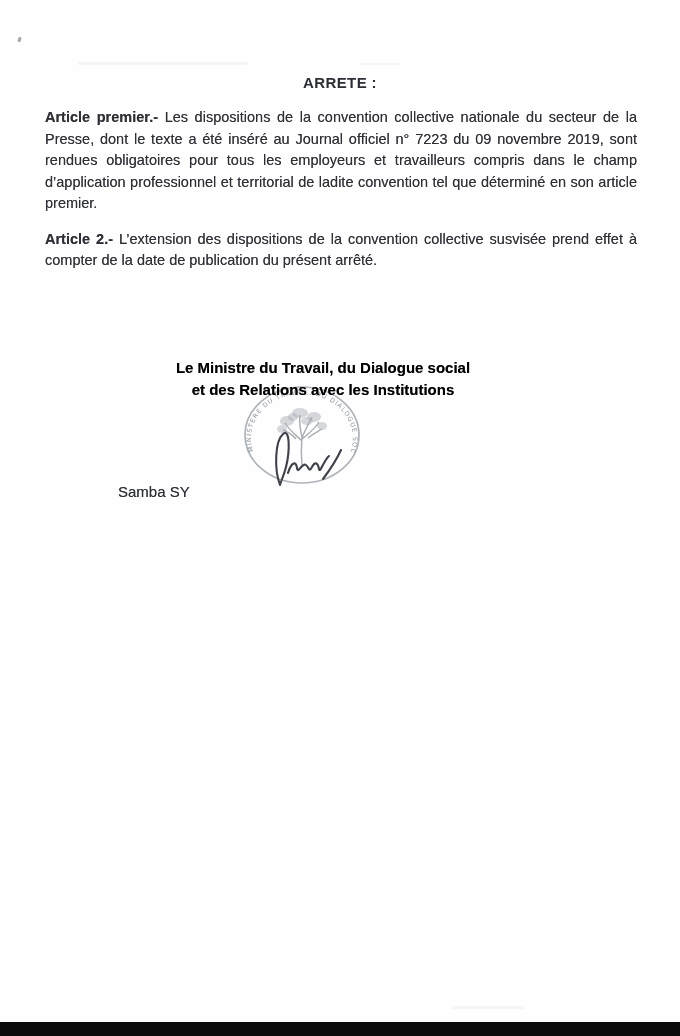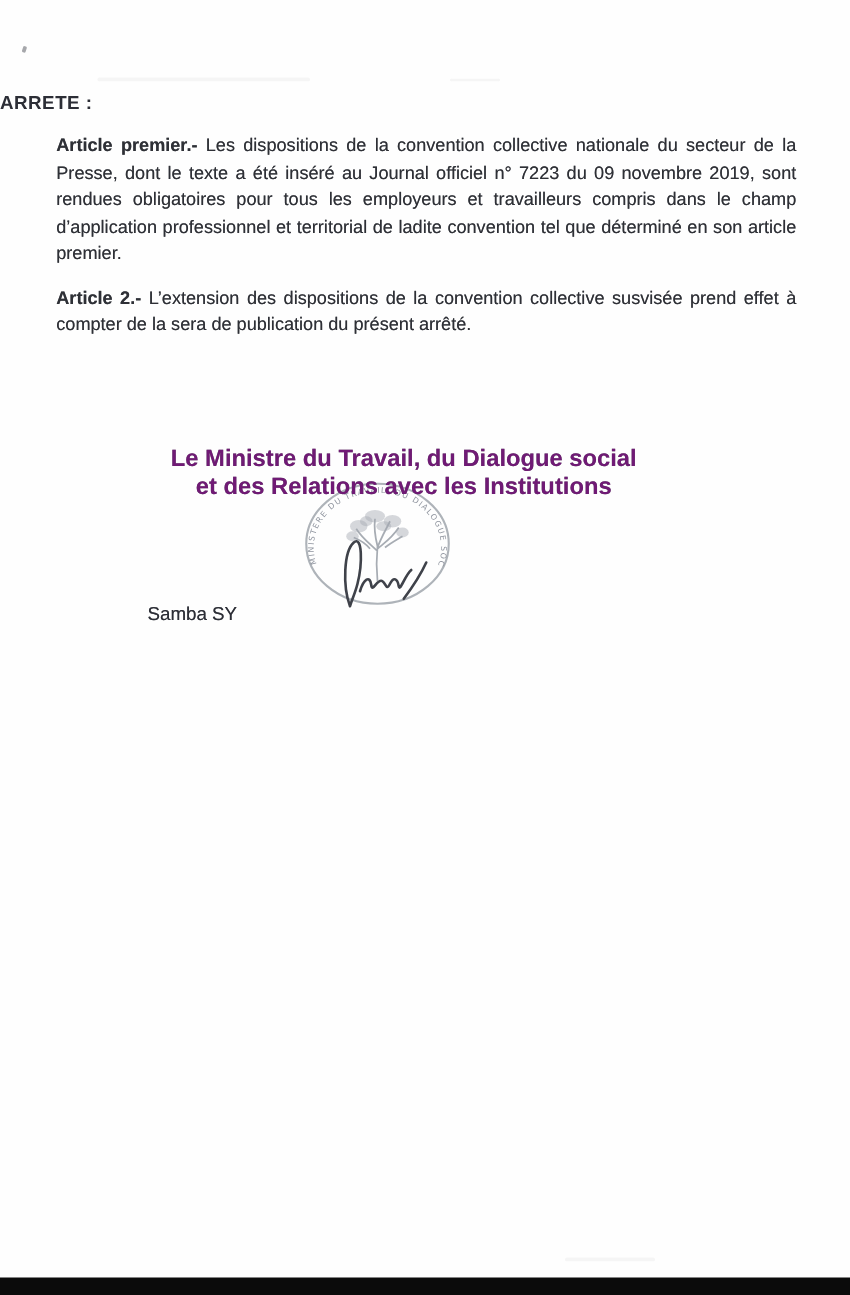--- a/index.html
+++ b/index.html
@@ -20,20 +20,21 @@
     border-radius: 1px;
     transform: rotate(18deg);
   }
   .smudge { position: absolute; background: rgba(70,72,80,0.05); border-radius: 2px; }
   .smudge.s1 { left: 78px;  top: 62px;   width: 170px; height: 3px; }
   .smudge.s2 { left: 360px; top: 63px;   width: 40px;  height: 2px; }
   .smudge.s3 { left: 452px; top: 1006px; width: 72px;  height: 3px; }
   .doc-title {
     margin: 0;
     padding-top: 74px;
+    text-align: center;
     font-size: 15px;
     font-weight: 700;
     letter-spacing: 0.4px;
     color: #2c2e36;
   }
   .content {
     margin: 16px 43px 0 45px;
     font-size: 14.5px;
     line-height: 21.5px;
   }
@@ -47,24 +48,24 @@
   .content p.a3 { margin-top: 12px; }
   .art-label { font-weight: 700; }
   .sig-block {
     position: absolute;
     left: 118px;
     top: 357px;
     width: 410px;
     text-align: center;
   }
   .sig-line {
-    font-size: 19px;
+    font-size: 15px;
     font-weight: 700;
     line-height: 22px;
-    color: #701a75;
+    color: #000000;
     position: relative;
     z-index: 2;
     text-shadow: 0 0 0.4px rgba(44,46,54,0.65);
   }
   .stamp {
     position: absolute;
     left: 112px;
     top: 24px;
     width: 146px;
     height: 112px;
@@ -101,21 +102,21 @@
 
   <div class="artifact-dot"></div>
   <div class="smudge s1"></div>
   <div class="smudge s2"></div>
   <div class="smudge s3"></div>
 
   <h1 class="doc-title">ARRETE :</h1>
 
   <div class="content">
     <p class="a1"><span class="art-label">Article premier.-</span> <span>Les dispositions de la convention collective nationale du secteur de la Presse, dont le texte a été inséré au Journal officiel n° 7223 du 09 novembre 2019, sont rendues obligatoires pour tous les employeurs et travailleurs compris dans le champ d’application professionnel et territorial de ladite convention tel que déterminé en son article premier.</span></p>
-    <p class="a2"><span class="art-label">Article 2.-</span> <span>L’extension des dispositions de la convention collective susvisée prend effet à compter de la sera de publication du présent arrêté.</span></p>
+    <p class="a2"><span class="art-label">Article 2.-</span> <span>L’extension des dispositions de la convention collective susvisée prend effet à compter de la date de publication du présent arrêté.</span></p>
   </div>
 
   <div class="sig-block">
     <div class="sig-line">Le Ministre du Travail, du Dialogue social</div>
     <div class="sig-line">et des Relations avec les Institutions</div>
 
     <svg class="stamp" viewBox="0 0 146 112" xmlns="http://www.w3.org/2000/svg">
 
       <ellipse class="seal-ring" cx="72" cy="54" rx="57" ry="48"></ellipse>
 

